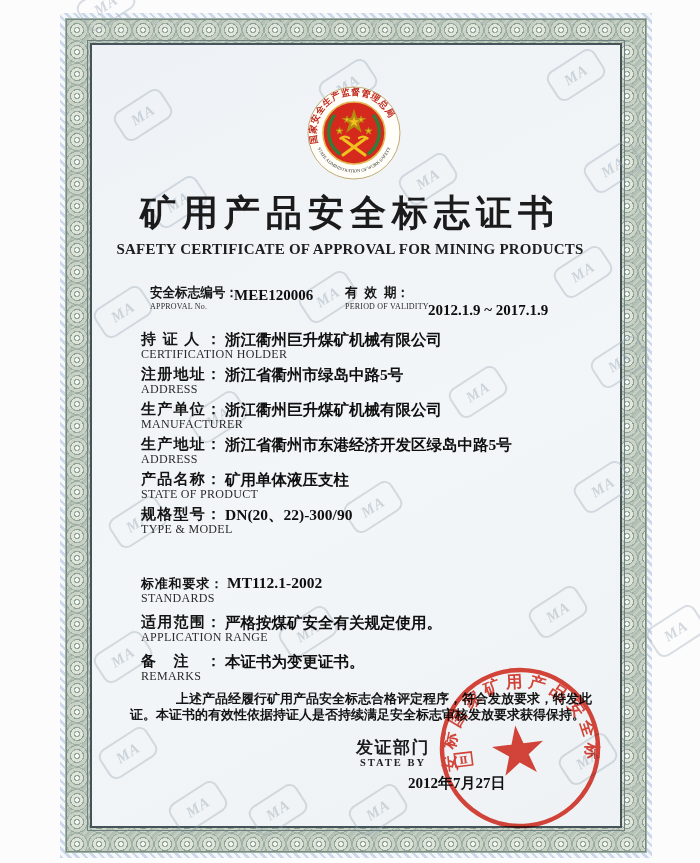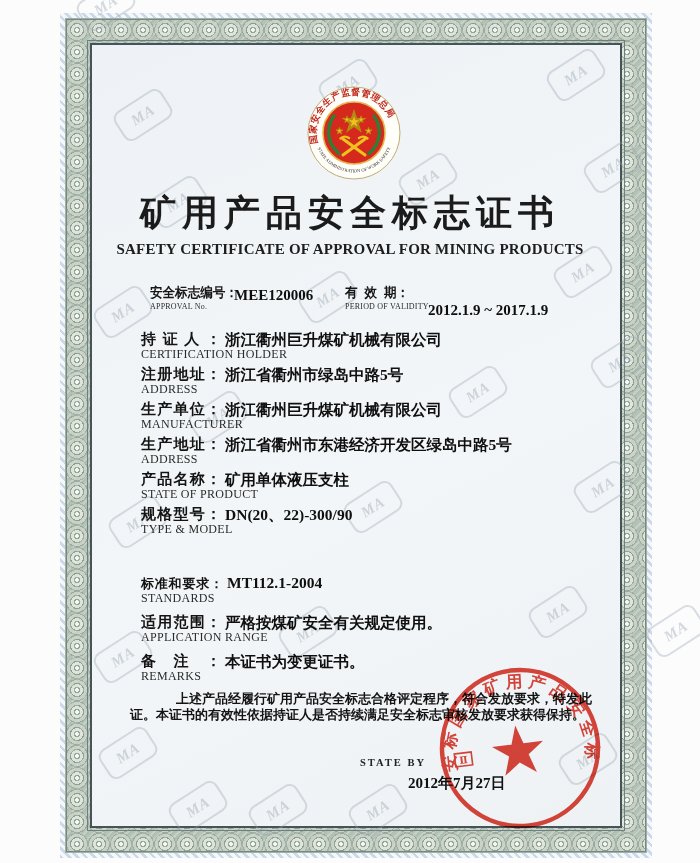--- a/index.html
+++ b/index.html
@@ -213,21 +213,21 @@
 
     <div class="frow" style="top:574px">
       <span class="lab"><span class="lab-text" style="font-size: 13px; width: 82px;">
             <span>标</span>
             <span>准</span>
             <span>和</span>
             <span>要</span>
             <span>求</span>
             <span>：</span>
           </span><span class="en">STANDARDS</span></span>
-      <span class="val">MT112.1-2004</span>
+      <span class="val">MT112.1-2002</span>
     </div>
     <div class="frow" style="top:613px">
       <span class="lab"><span class="lab-text">
             <span>适</span>
             <span>用</span>
             <span>范</span>
             <span>围</span>
             <span>：</span>
           </span><span class="en">APPLICATION RANGE</span></span>
       <span class="val">严格按煤矿安全有关规定使用。</span>
@@ -237,20 +237,21 @@
             <span>备</span>
             <span>注</span>
             <span>：</span>
           </span><span class="en">REMARKS</span></span>
       <span class="val">本证书为变更证书。</span>
     </div>
 
     <div class="abs stmt" style="left:176px;top:690px">上述产品经履行矿用产品安全标志合格评定程序，符合发放要求，特发此</div>
     <div class="abs stmt" style="left:130px;top:706px">证。本证书的有效性依据持证人是否持续满足安全标志审核发放要求获得保持。</div>
 
+    <div class="abs issued">发证部门</div>
     <div class="abs issued-en">STATE BY</div>
     <div class="abs date">2012年7月27日</div>
   </div>
 
   <svg class="abs seal" viewBox="0 0 172 172">
     <defs>
       <path id="sealArc" d="M 24.4,114.7 A 66,66 0 1 1 147.6,114.7" fill="none"></path>
     </defs>
     <circle cx="86" cy="86" r="78" fill="none" stroke="#dd382c" stroke-width="4.5"></circle>
     <text font-size="16.5" font-weight="bold" fill="#dd382c" letter-spacing="5">

